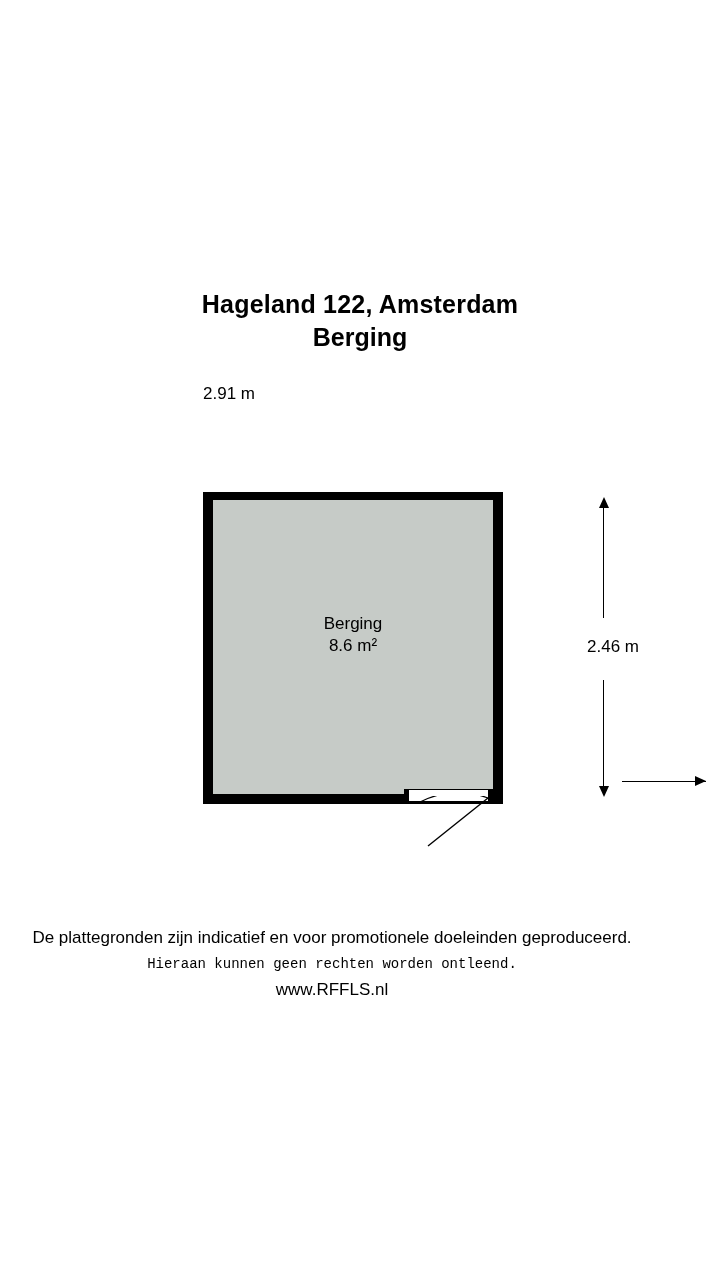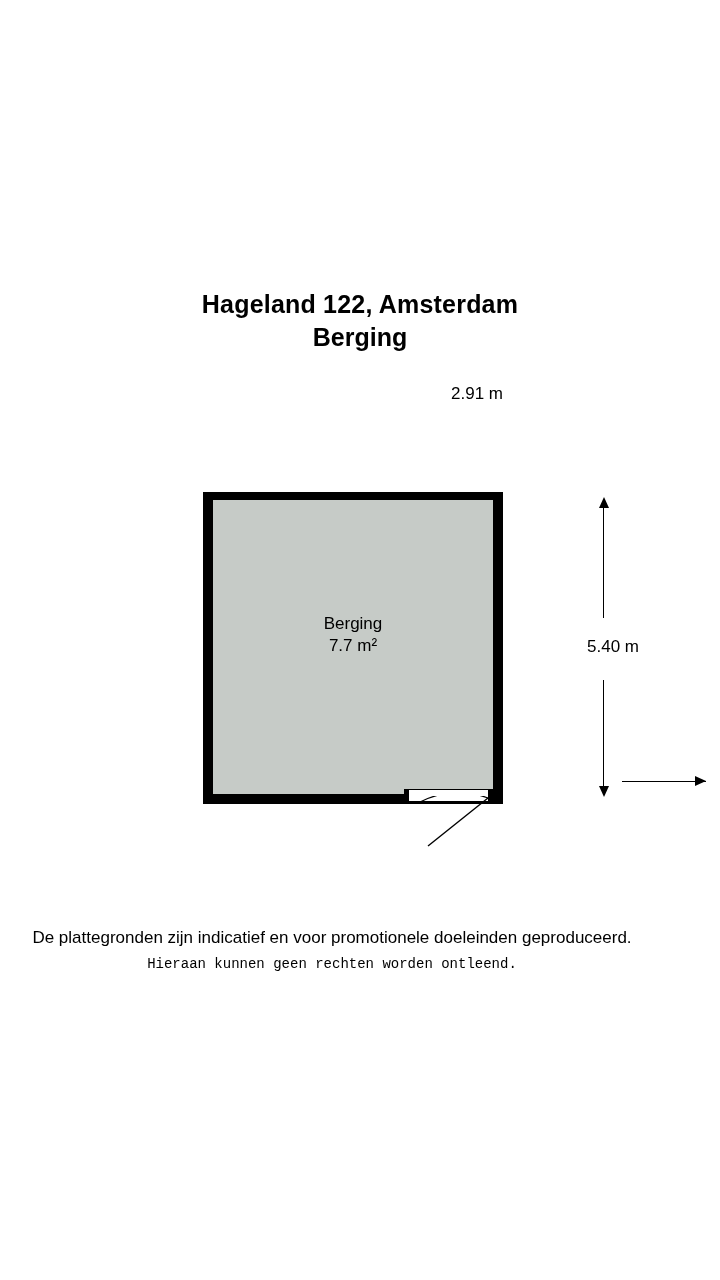--- a/index.html
+++ b/index.html
@@ -133,21 +133,21 @@
     left: 203px;
     top: 386px;
     width: 300px;
     height: 24px;
   }
   #dim-top-label {
     position: absolute;
     left: 203px;
     top: 384px;
     width: 300px;
-    text-align: right;
+    text-align: left;
     font-size: 17px;
   }
   #dim-top-line-left {
     position: absolute;
     left: 203px;
     top: 395px;
     width: 84px;
     height: 1px;
     background: #000000;
   }
@@ -249,33 +249,34 @@
     <div id="dim-top-line-right"></div>
     <div class="arrow-left-head" style="left:203px; top:390px;"></div>
     <div class="arrow-right-head" style="left:492px; top:390px;"></div>
   </div>
   <div id="dim-top-label">2.91 m</div>
 
   <div id="dim-right-line-top"></div>
   <div id="dim-right-line-bottom"></div>
   <div class="arrow-up-head" style="left:599px; top:497px;"></div>
   <div class="arrow-down-head" style="left:599px; top:786px;"></div>
-  <div id="dim-right-label">5.40 m</div>
+  <div id="dim-right-label">2.46 m</div>
 
   <div id="room-outline"></div>
   <div id="room-floor"></div>
 
   <div id="room-label">Berging</div>
-  <div id="room-area">7.7  m²</div>
+  <div id="room-area">8.6  m²</div>
 
   <div id="door-opening"></div>
   <div id="door-jamb-left"></div>
   <div id="door-jamb-right"></div>
   <svg id="door-swing" viewBox="0 0 100 56">
     <path d="M 92 2 L 32 50" stroke="#000000" stroke-width="1.4" fill="none"></path>
     <path d="M 92 2 A 84 84 0 0 0 24 6" stroke="#000000" stroke-width="1.2" fill="none"></path>
   </svg>
 </div>
 
 <div id="footer">
   <div id="footer-line-1">De plattegronden zijn indicatief en voor promotionele doeleinden geproduceerd.</div>
   <div id="footer-line-2">Hieraan kunnen geen rechten worden ontleend.</div>
+  <div id="footer-line-3">www.RFFLS.nl</div>
 </div>
 
 </body></html>

